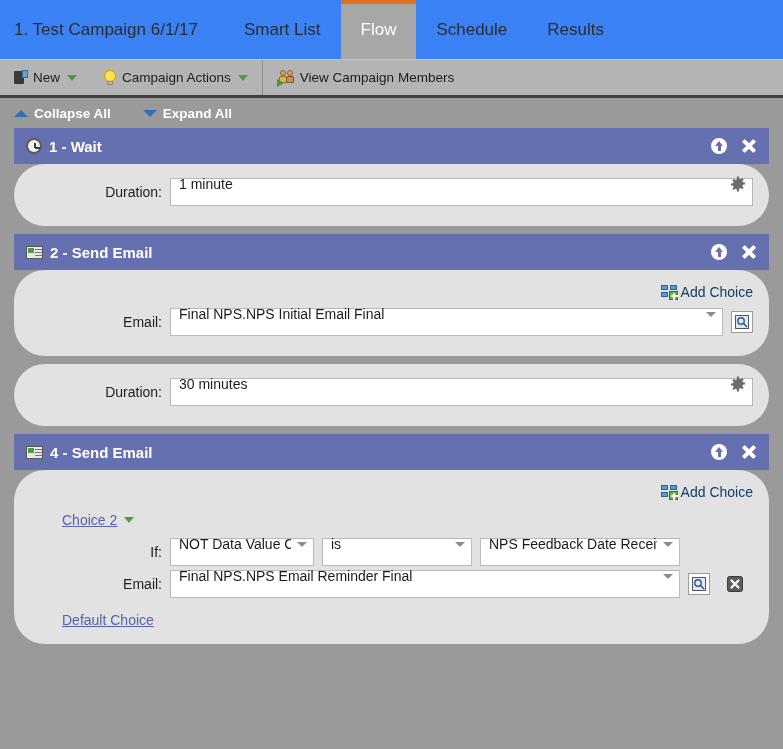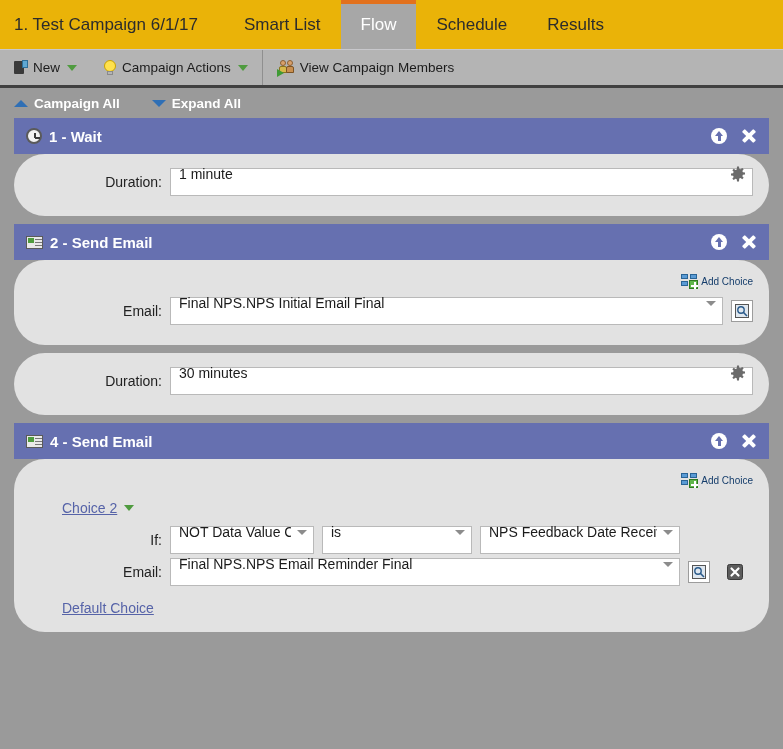--- a/index.html
+++ b/index.html
@@ -6,22 +6,22 @@
   html, body {
     width: 783px; height: 749px;
     font-family: "Liberation Sans", sans-serif;
     background: #9a9a9a;
     overflow: hidden;
   }
   .app { width: 783px; height: 749px; position: relative; background: #9a9a9a; }
 
   
   .tabbar {
-    height: 50px;
-    background: #eab308;
+    height: 60px;
+    background: #3b82f6;
     display: flex;
     align-items: stretch;
     border-bottom: 1px solid #c8c8cc;
     position: relative;
   }
   .tab {
     display: flex; align-items: center;
     padding: 0 20px;
     font-size: 17px;
     color: #2c2c2c;
@@ -180,21 +180,21 @@
     width: 22px; height: 22px; margin-left: 8px; flex: none;
     display: flex; align-items: center; justify-content: center;
     background: #ffffff; border: 1px solid #9c9c9c;
   }
   .ico-preview { width:14px; height:14px; }
   .ico-delete { width:16px; height:16px; }
 
   .addchoice-row { display: flex; justify-content: flex-end; margin-bottom: 8px; }
   .addchoice {
     display: flex; align-items: center;
-    color: #153d6b; font-size: 10px; white-space: nowrap;
+    color: #153d6b; font-size: 14px; white-space: nowrap;
   }
   .ico-addchoice { width: 17px; height: 15px; position: relative; margin-right: 3px; flex:none;}
   .ico-addchoice .n1{position:absolute;left:0;top:0;width:7px;height:5px;background:#5a9bd5;border:1px solid #2a6496;}
   .ico-addchoice .n2{position:absolute;left:9px;top:0;width:7px;height:5px;background:#5a9bd5;border:1px solid #2a6496;}
   .ico-addchoice .n3{position:absolute;left:0px;top:7px;width:7px;height:5px;background:#5a9bd5;border:1px solid #2a6496;}
   .ico-addchoice .pl{position:absolute;left:8px;top:6px;width:9px;height:9px;background:#5fb54a;border:1px solid #2f7a22;}
   .ico-addchoice .pl:before{content:"";position:absolute;left:3.5px;top:1px;width:2px;height:7px;background:#fff;}
   .ico-addchoice .pl:after{content:"";position:absolute;left:1px;top:3.5px;width:7px;height:2px;background:#fff;}
 
   .choice-label {
@@ -262,21 +262,21 @@
             <span class="ar"></span>
         </span>
         <span class="lbl">View Campaign Members</span>
       </div>
     </div>
   </div>
 
   <div class="collapsebar">
     <div class="cb-item">
       <span class="tri-up"></span>
-      <span>Campaign All</span>
+      <span>Collapse All</span>
     </div>
     <div class="cb-item">
       <span class="tri-down"></span>
       <span>Expand All</span>
     </div>
   </div>
 
   <div class="flow">
 
     <div class="step">

